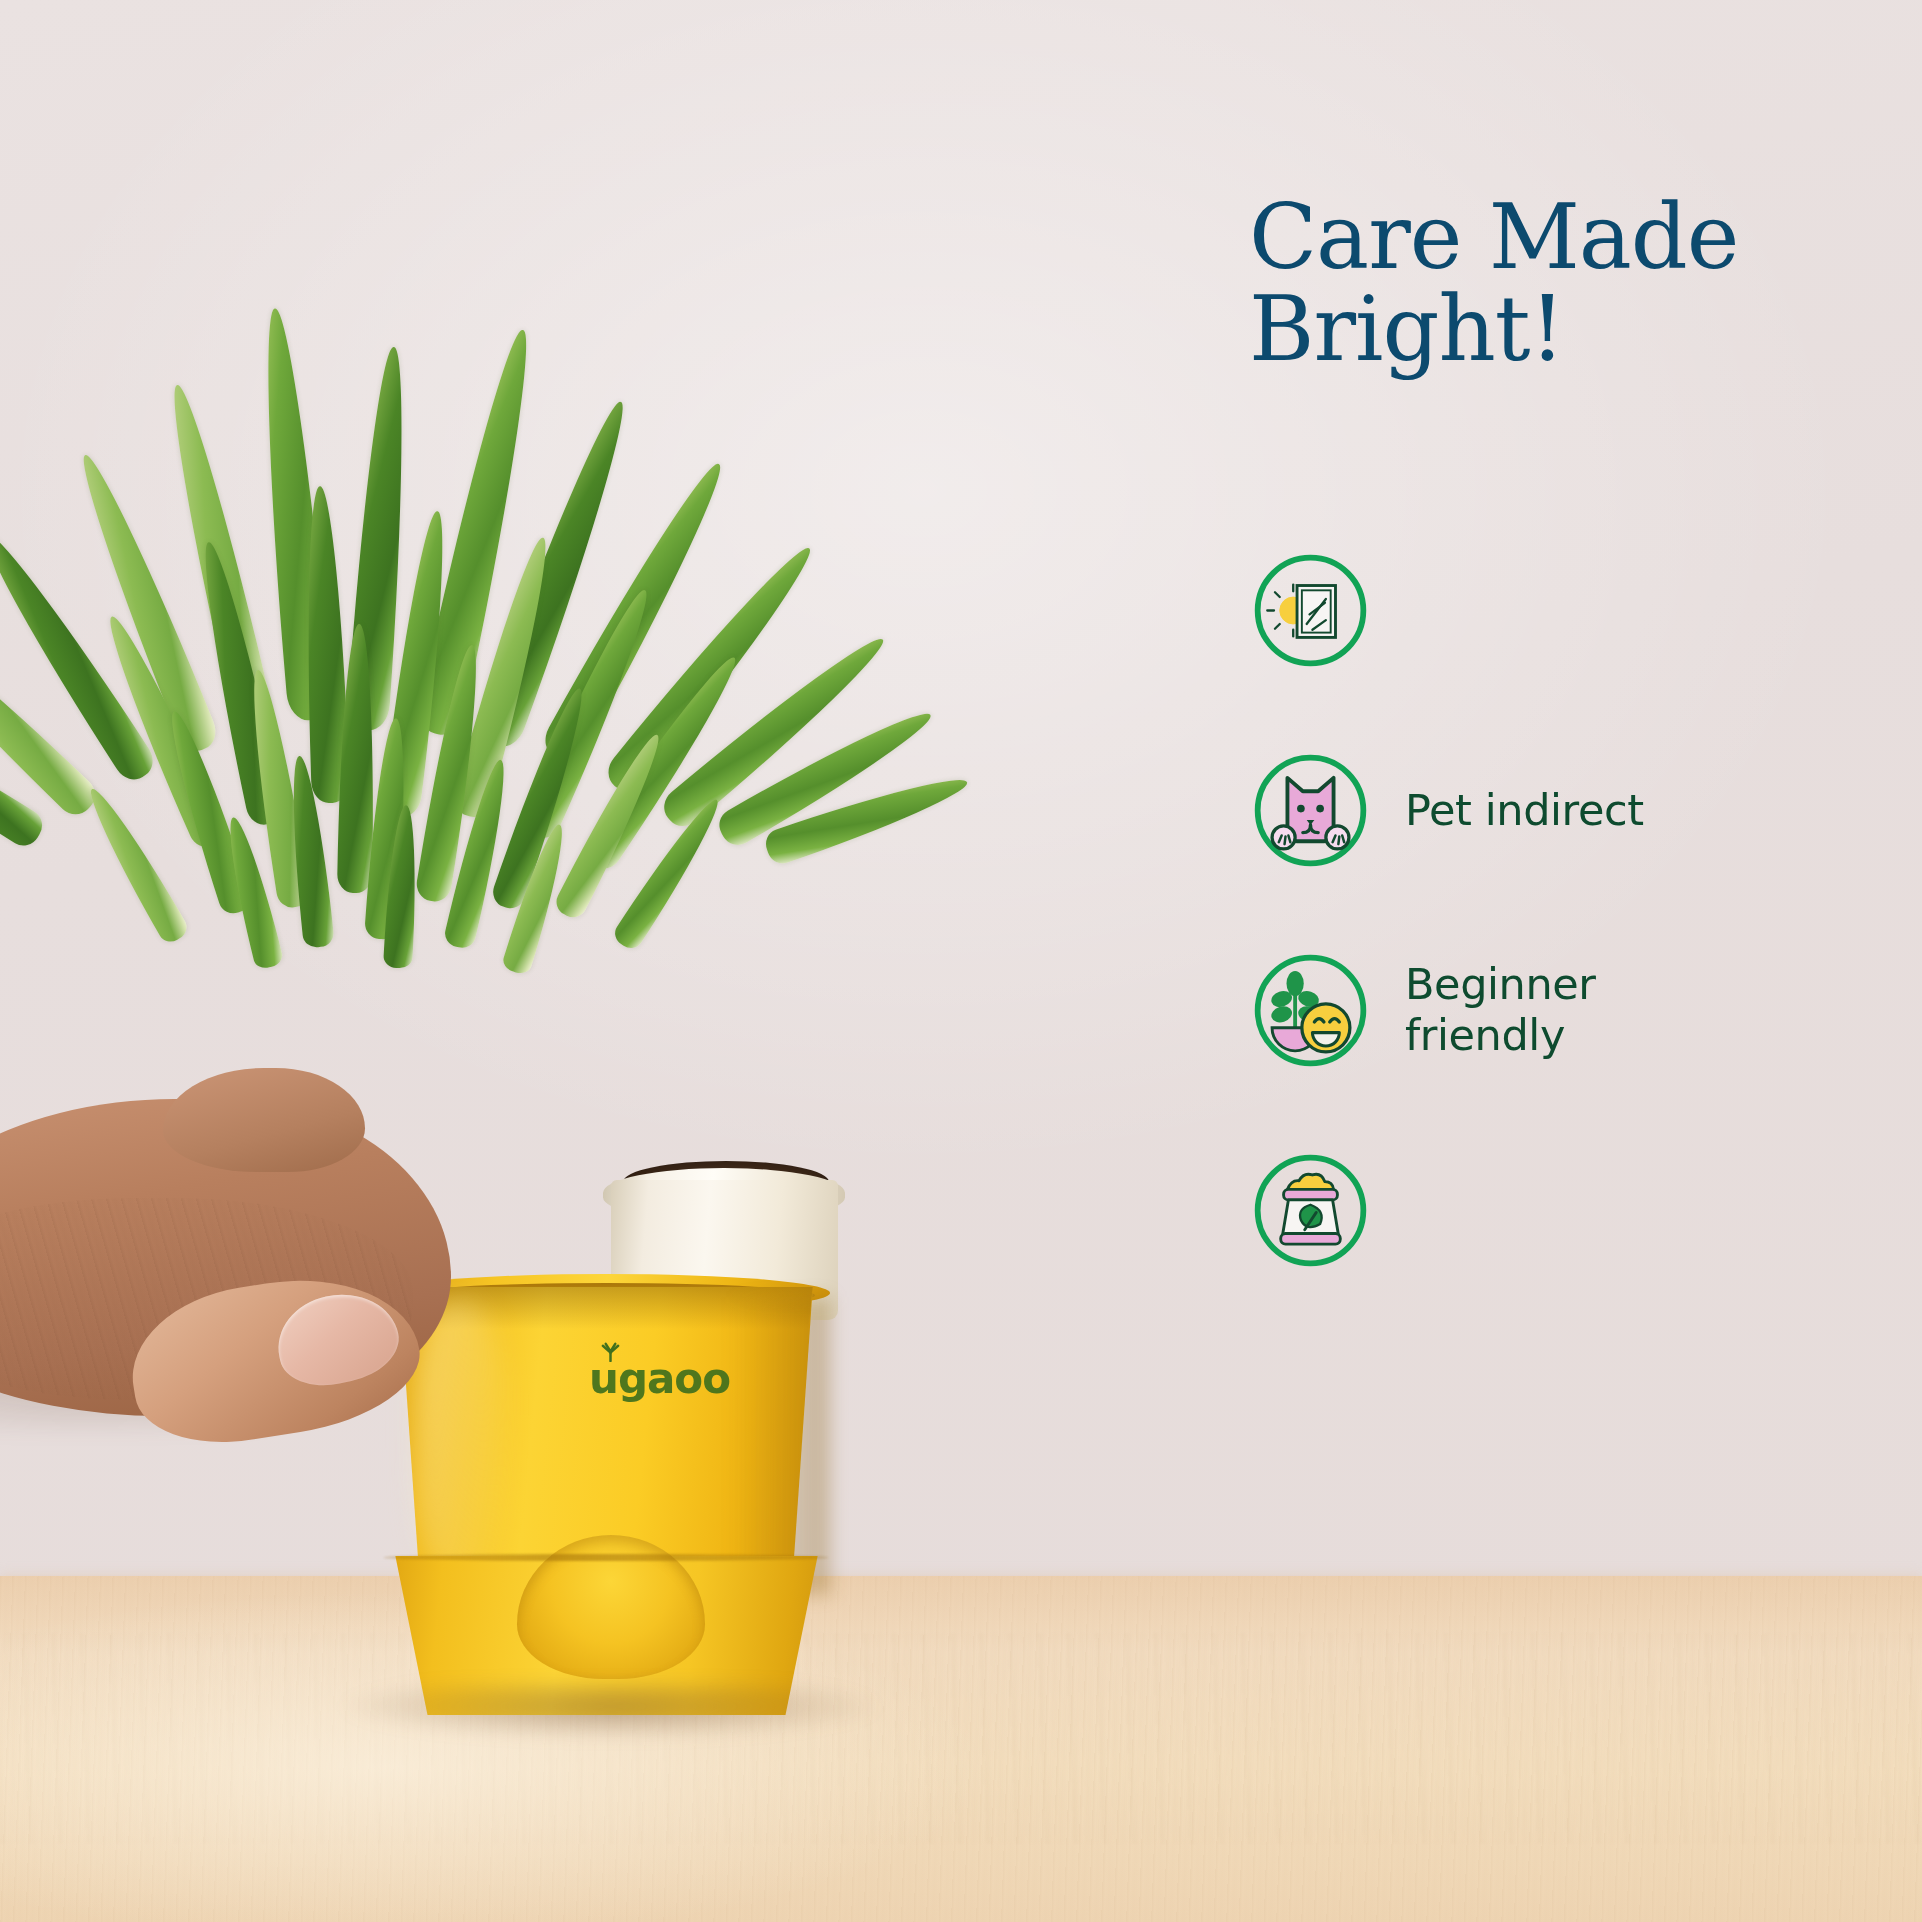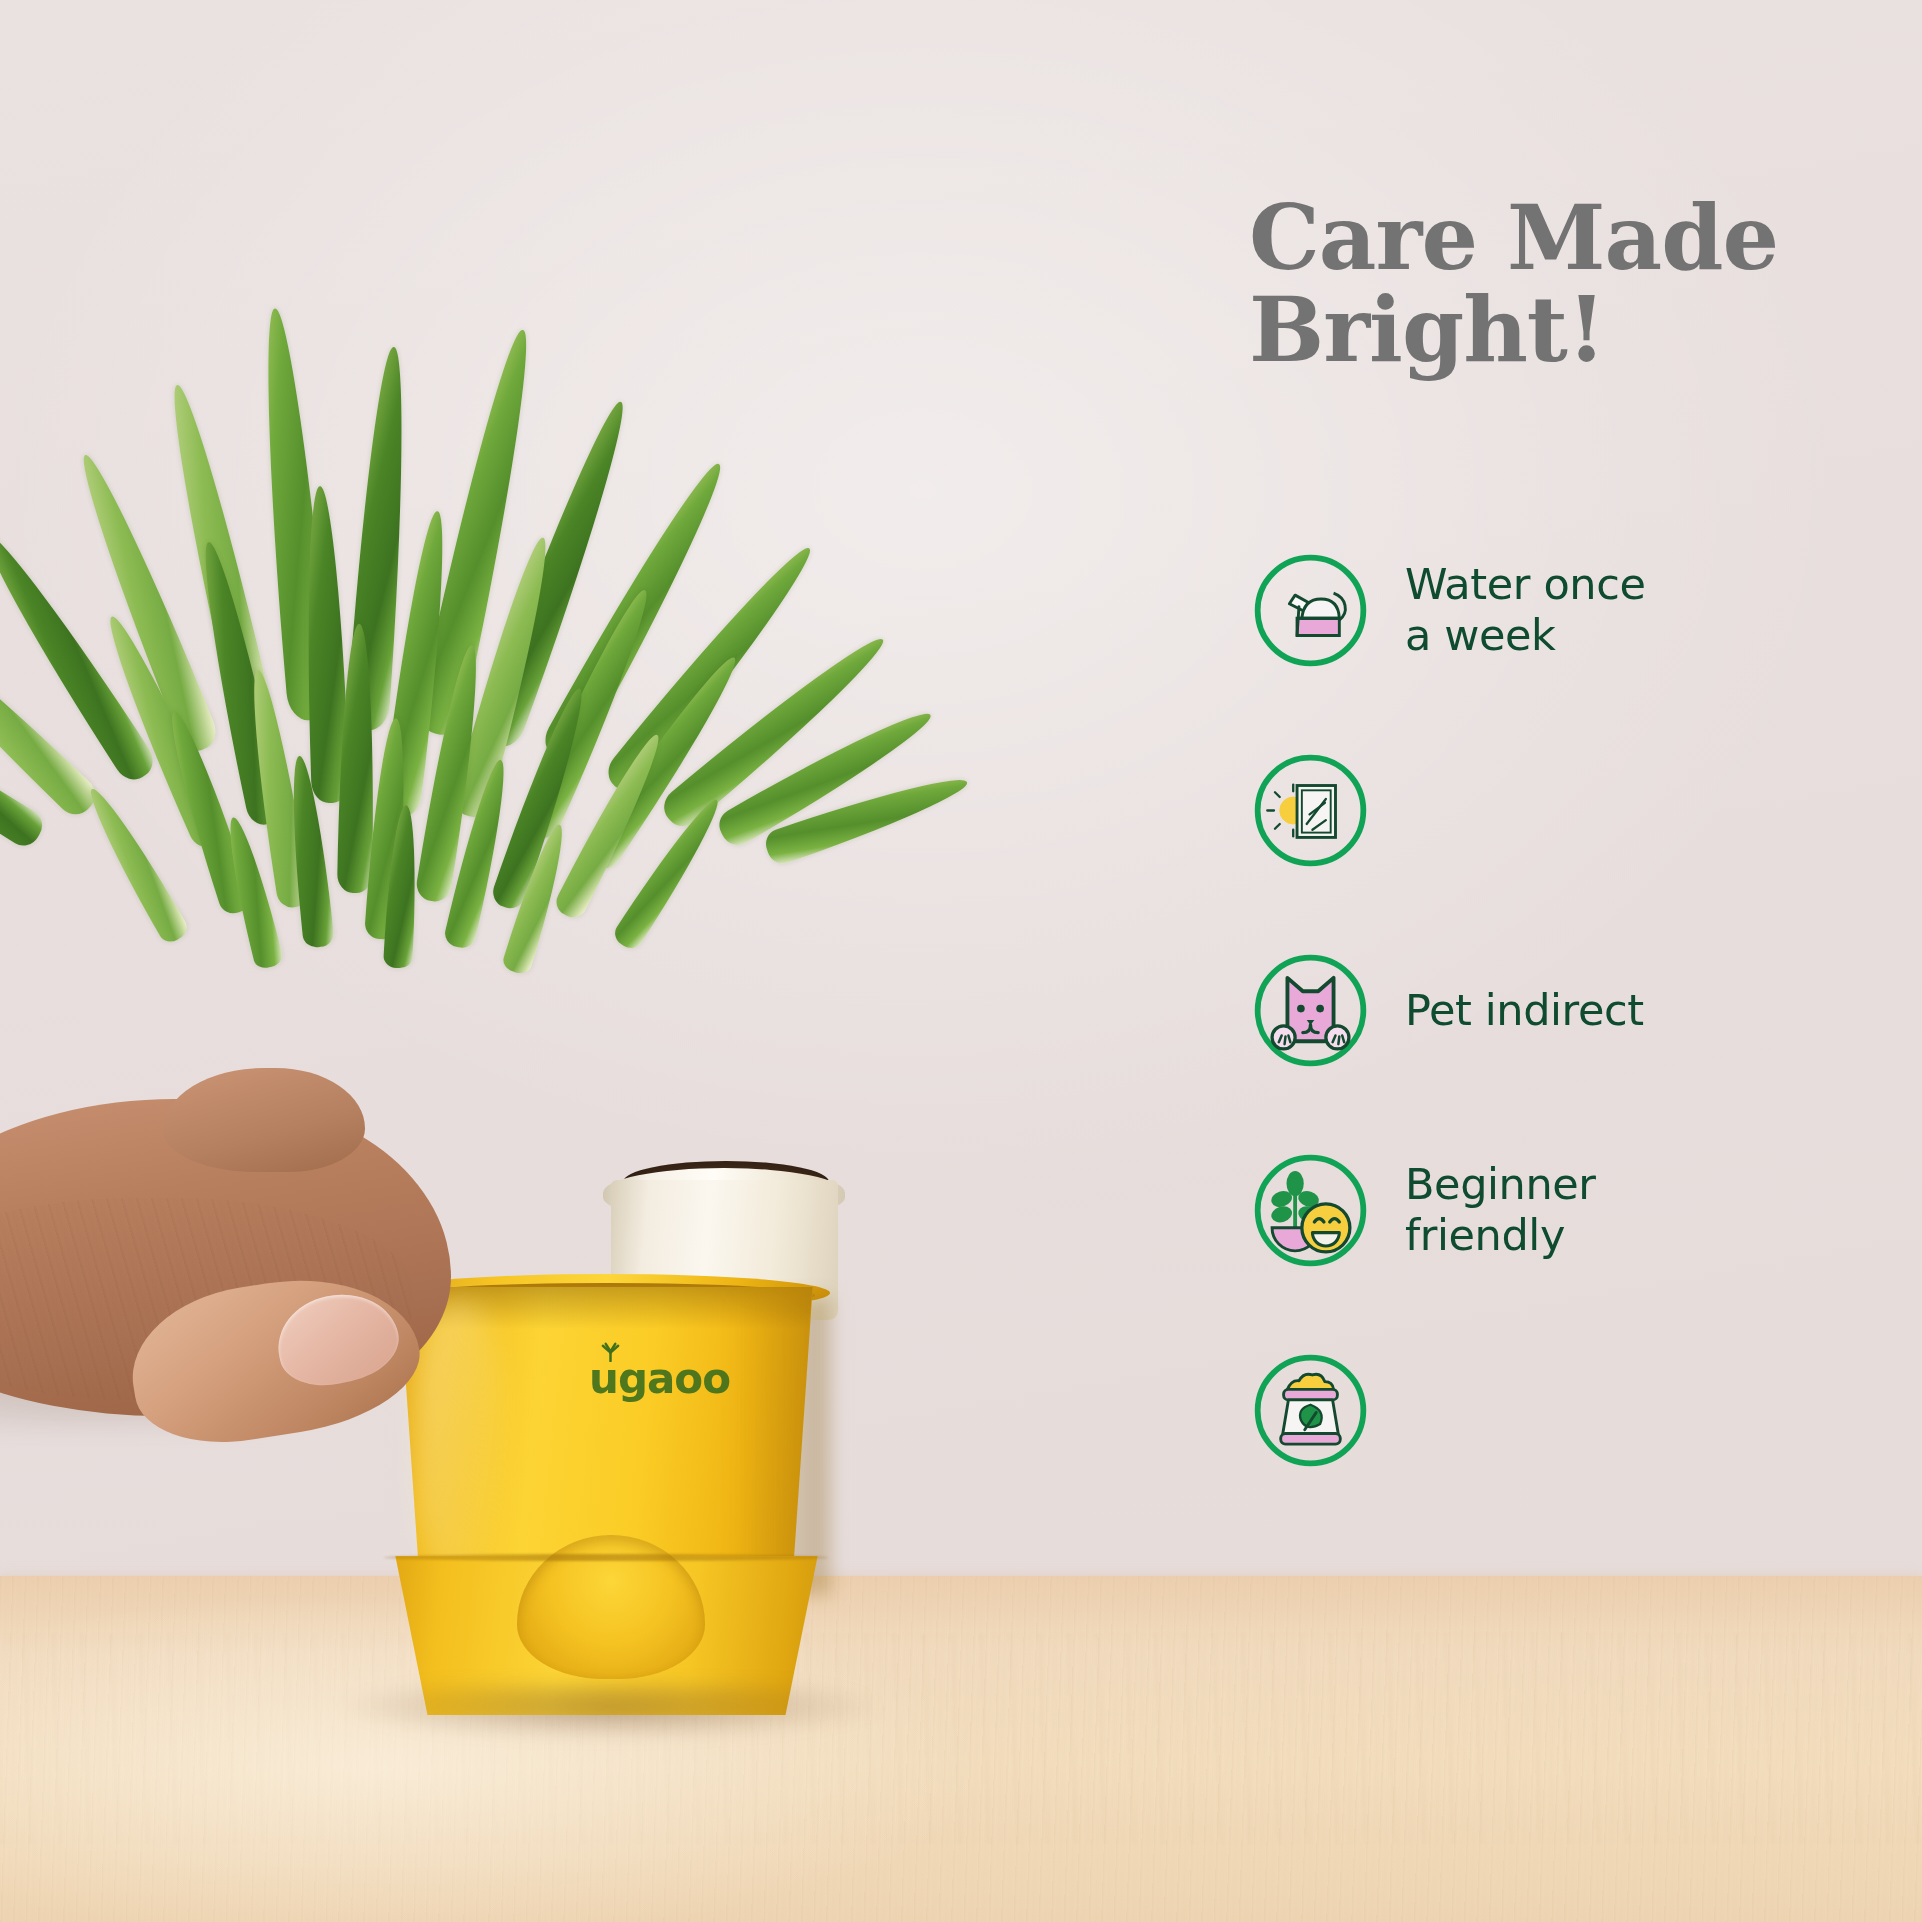--- a/index.html
+++ b/index.html
@@ -117,22 +117,22 @@
      border-radius:50% 44% 38% 46%/60% 58% 42% 40%;}
   .hand-shadow{position:absolute;left:9.6px;top:144px;width:538px;height:221px;
      background:radial-gradient(ellipse at 38% 55%,rgba(90,56,34,.34),rgba(90,56,34,0) 70%);
      filter:blur(9.6px);}
   .hand-texture{position:absolute;left:19px;top:134px;width:519px;height:202px;opacity:.30;
      background:repeating-linear-gradient(74deg,rgba(110,70,45,.35) 0px,rgba(110,70,45,0) 3.8px,rgba(140,95,65,.18) 7.7px,rgba(110,70,45,0) 14.4px);
      border-radius:46%;}
 
   
   .panel{position:absolute;left:1249px;top:192px;width:634px;height:1499px;}
-  .headline{font-family:"DejaVu Serif",serif;font-weight:700;font-size:89px;line-height:1.03;
-     color:#737373;letter-spacing:-1px;margin:0;}
+  .headline{font-family:"DejaVu Serif",serif;font-weight:400;font-size:89px;line-height:1.03;
+     color:#0c4a6e;letter-spacing:-1px;margin:0;}
   .features{position:absolute;left:0;top:351px;width:634px;}
   .feature{display:flex;align-items:center;gap:33px;height:134px;margin-bottom:66px;}
   .fcircle{flex:0 0 auto;width:123px;height:123px;position:relative;}
   .fcircle svg{display:block;}
   .flabel{font-family:"DejaVu Sans",sans-serif;font-size:43px;line-height:1.18;font-weight:400;
      color:#0e4b2f;letter-spacing:-0.4px;white-space:pre-line;}
 </style>
 </head>
 <body>
 
@@ -293,35 +293,20 @@
     <div class="hand-thumb"></div>
     <div class="thumbnail"></div>
   </div>
 
   <div class="panel">
 
     <h1 class="headline"><span>Care Made</span><br><span>Bright!</span></h1>
 
     <div class="features">
 
-      <div class="feature">
-        <div class="fcircle">
-          <svg width="123" height="123" viewBox="0 0 128 128">
-            <circle cx="64" cy="64" r="55" fill="none" stroke="#11a355" stroke-width="6"></circle>
-            <path d="M88 46 a20 17 0 0 1 6 28" fill="none" stroke="#12492f" stroke-width="3"></path>
-            <path d="M48 48 l18 10 -6 8 -18 -9 z" fill="#fafafa" stroke="#12492f" stroke-width="3" stroke-linejoin="round"></path>
-            <path d="M50 72 h44 v18 h-44 z" fill="#e8a9d8" stroke="#12492f" stroke-width="3"></path>
-            <path d="M55 72 q2 -20 20 -20 q18 0 19 20 z" fill="#f6f4f4" stroke="#12492f" stroke-width="3" stroke-linejoin="round"></path>
-            <path d="M50 72 h44" stroke="#12492f" stroke-width="3"></path>
-            <path d="M52 60 l-2 30" stroke="#12492f" stroke-width="3" stroke-linecap="round"></path>
-          </svg>
-        </div>
-        <div class="flabel">Water once
-a week</div>
-      </div>
 
       <div class="feature">
         <div class="fcircle">
           <svg width="123" height="123" viewBox="0 0 128 128">
             <circle cx="64" cy="64" r="55" fill="none" stroke="#11a355" stroke-width="6"></circle>
             <circle cx="46" cy="64" r="14" fill="#f7cf3e" stroke="#f7cf3e" stroke-width="1"></circle>
             <g stroke="#12492f" stroke-width="2.4" stroke-linecap="round">
               <path d="M46 44 v-7"></path>
                 <path d="M32 50 l-5 -5"></path>
                 <path d="M26 64 h-7"></path>

